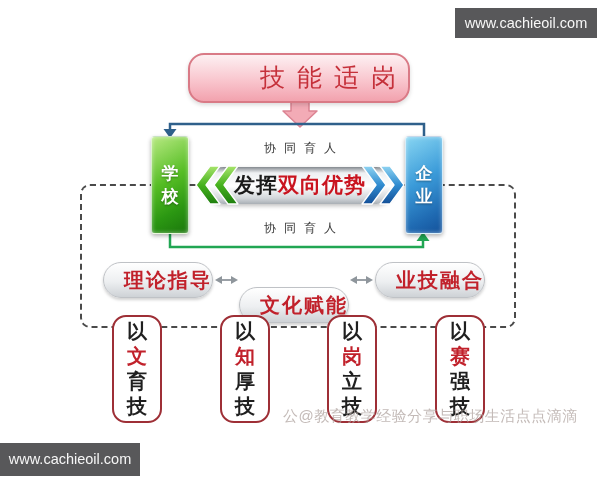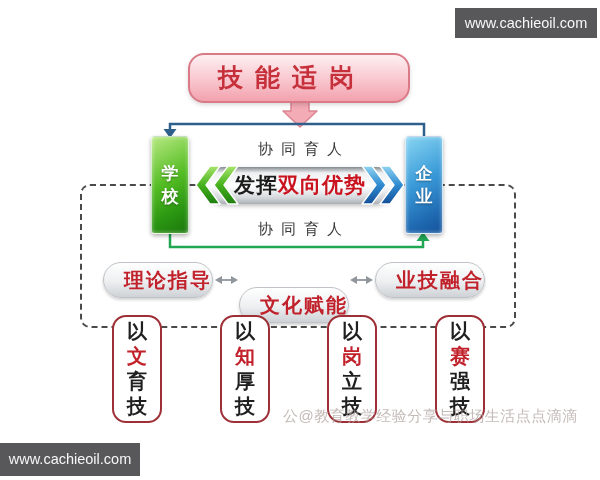--- a/index.html
+++ b/index.html
@@ -11,22 +11,22 @@
   .graybox{background:#58585a;color:#f7f7f7;text-align:center;
            font-size:14.5px;z-index:7;}
   .graybox.tr{left:455px;top:8px;width:142px;height:30px;line-height:30px;}
   .graybox.bl{left:0;top:443px;width:140px;height:33px;line-height:33px;}
 
   
   .title-box{left:188px;top:53px;width:222px;height:50px;box-sizing:border-box;
     border:2px solid #d97a86;border-radius:16px;z-index:3;
     background:linear-gradient(180deg,#fdf0f2 0%,#f9c6ce 55%,#f2a2ae 100%);
     box-shadow:0 2px 4px rgba(0,0,0,.15);}
-  .title-box span{display:block;text-align:left;line-height:45px;
-    font-size:25px;font-weight:bold;color:#c5303a;
+  .title-box span{display:block;text-align:right;line-height:45px;
+    font-size:25px;font-weight:normal;color:#c5303a;
     letter-spacing:12px;padding-left:28px;}
 
   
   .dashed-frame{left:80px;top:184px;width:436px;height:144px;box-sizing:border-box;
     border:2px dashed #4a4a4a;border-radius:10px;z-index:1;}
 
   
   .actor{width:38px;height:98px;top:136px;border-radius:4px;z-index:3;
     border:1px solid rgba(255,255,255,.75);box-sizing:border-box;
     display:flex;align-items:center;justify-content:center;
@@ -41,21 +41,21 @@
 
   
   .capsule{left:205px;top:167px;width:190px;height:37px;border-radius:19px;z-index:3;
     background:linear-gradient(180deg,#84898f 0%,#eef0f2 16%,#ffffff 52%,#d3d7db 84%,#a9afb5 100%);
     box-shadow:0 2px 4px rgba(0,0,0,.25);text-align:center;}
   .capsule .line{line-height:36px;font-size:21px;font-weight:bold;letter-spacing:1px;}
   .capsule .pre{color:#1b1b1b;}
   .capsule .hl{color:#c9141f;margin-top:9px;}
 
   
-  .coop{left:200px;width:200px;text-align:center;font-size:15px;color:#3a3a3a;
+  .coop{left:200px;width:200px;text-align:center;font-size:12px;color:#3a3a3a;
     letter-spacing:8px;padding-left:8px;box-sizing:border-box;z-index:3;}
   .coop.top{top:140px;} .coop.bottom{top:220px;}
 
   
   .pill{top:262px;height:36px;border-radius:18px;z-index:3;box-sizing:border-box;
     background:linear-gradient(180deg,#ffffff 0%,#edeff1 55%,#ced2d6 100%);
     border:1px solid #bfc2c6;box-shadow:0 2px 3px rgba(0,0,0,.18);
     text-align:right;}
   .pill span{line-height:34px;font-size:20px;font-weight:bold;color:#c1212b;
     letter-spacing:2px;}

